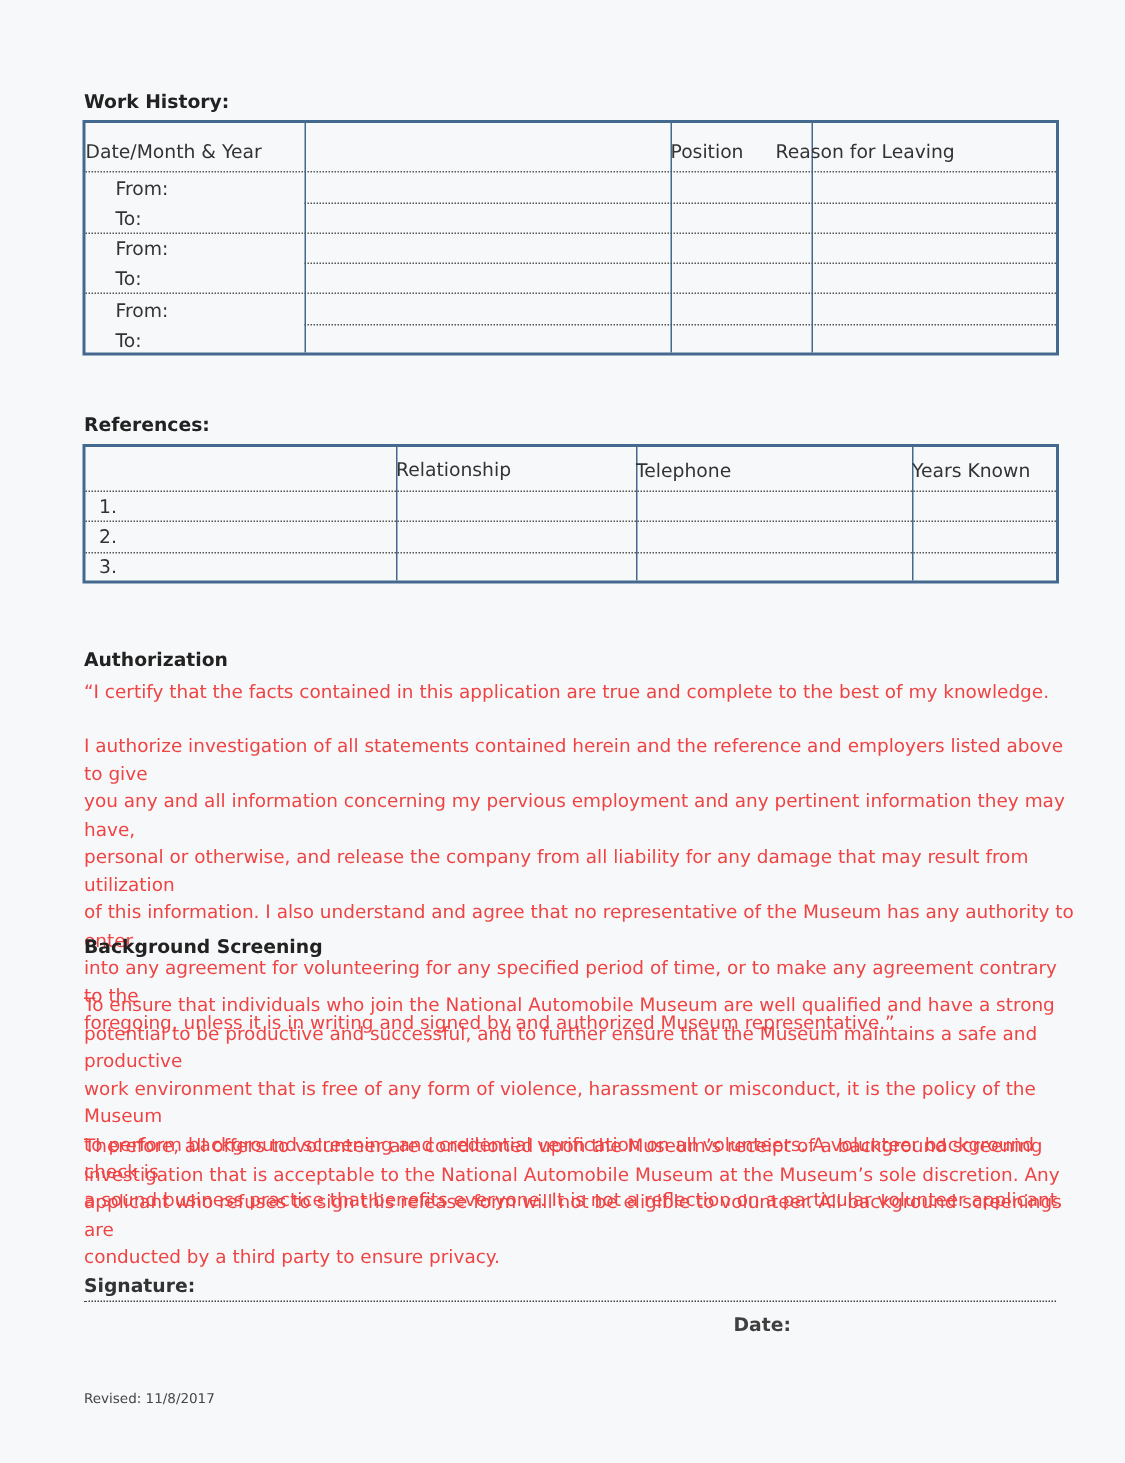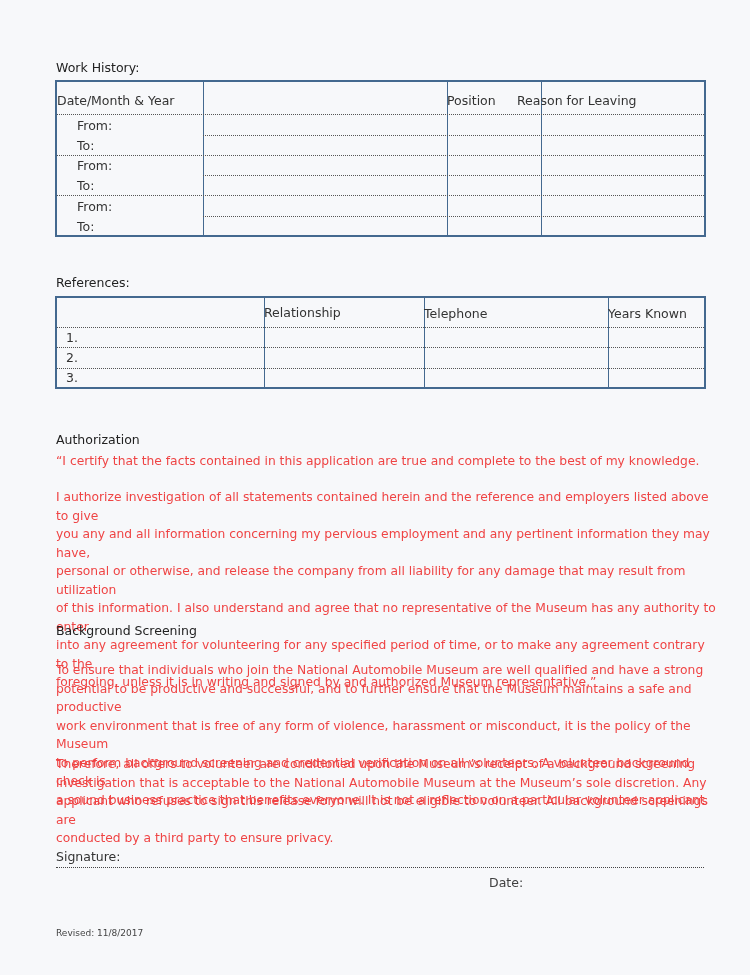--- a/index.html
+++ b/index.html
@@ -1,21 +1,21 @@
 <!DOCTYPE html>
 <html><head>
 <meta charset="utf-8">
 <style>
   html, body { margin:0; padding:0; }
   body {
     width:750px; height:975px; background:#f7f8fa; position:relative; overflow:hidden;
     font-family:"DejaVu Sans", sans-serif; color:#2b2b2b;
   }
-  .abs { position:absolute; }
-  .section-title { font-weight:normal; font-size:12.5px; color:#222; }
+  .abs { position:absolute;font-weight:bold; }
+  .section-title { font-weight:bold; font-size:12.5px; color:#222; }
   .tbl { position:absolute; border:2px solid #44698f; box-sizing:border-box; }
   .vline { position:absolute; top:0; bottom:0; width:0; border-left:1.5px solid #44698f; }
   .dotline { position:absolute; height:0; border-top:1px dotted #555; }
   .th { position:absolute; font-size:12.5px; color:#333; }
   .cell-label { position:absolute; font-size:12.5px; color:#333; }
   .para { position:absolute; left:56px; width:660px; font-size:12.3px; line-height:18.5px; color:#ef4444; white-space:pre-line; }
   .sig-line { position:absolute; height:0; border-top:1px dotted #444; }
   .revised { position:absolute; left:56px; top:928px; font-size:9px; color:#444; }
 </style>
 </head>

